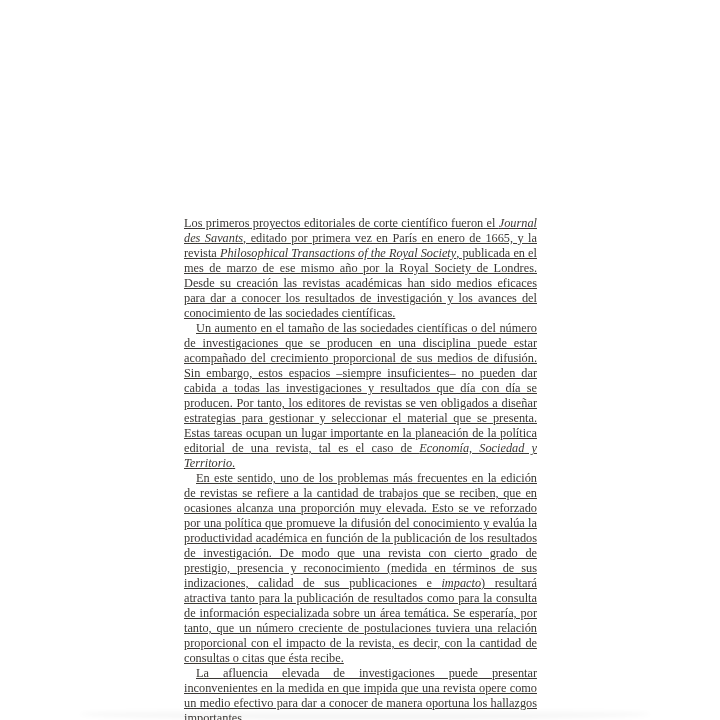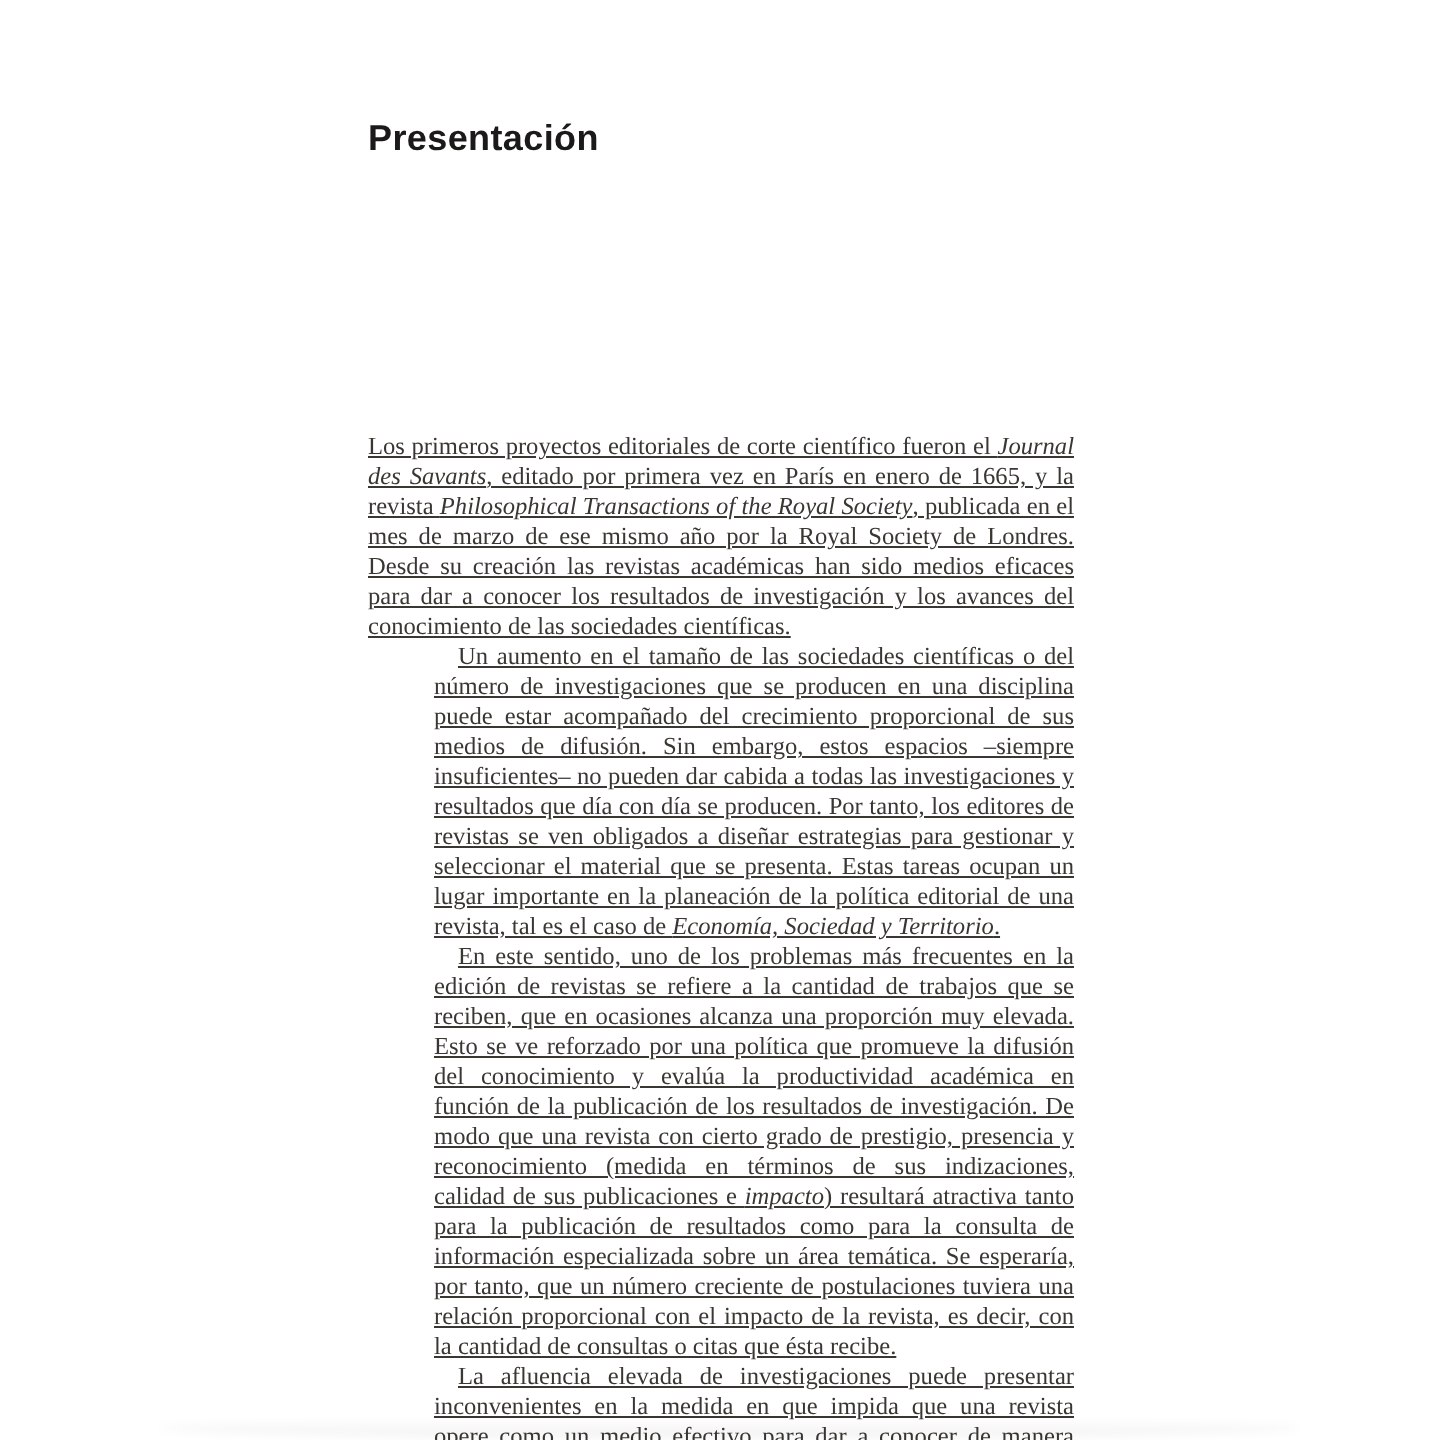--- a/index.html
+++ b/index.html
@@ -30,37 +30,36 @@
     width: 353px;
     font-family: "Liberation Serif", serif;
     font-size: 12.3px;
     line-height: 15px;
     color: #3a3733;
     text-align: justify;
     hyphens: auto;
     -webkit-hyphens: auto;
   }
   .para { margin: 0; text-decoration: underline; }
-  .para.indent { text-indent: 12px; margin-left: 33px; }
+  .para.indent { text-indent: 12px; }
   .it { font-style: italic; }
   .page-shadow {
     position: absolute;
     left: 80px; right: 70px; bottom: 1px;
     height: 10px;
     background: linear-gradient(to bottom, rgba(0,0,0,0.00), rgba(0,0,0,0.055));
     border-radius: 50% / 60%;
     filter: blur(2px);
     pointer-events: none;
   }
 </style>
 </head>
 <body>
 
 <div class="page">
-  <h1 class="title">Presentación</h1>
   <div class="body-text">
       <p class="para"><span class="">Los primeros proyectos editoriales de corte científico fueron el </span><span class="it">Journal des Savants</span><span class="">, editado por primera vez en París en enero de 1665, y la revista </span><span class="it">Philosophical Transactions of the Royal Society</span><span class="">, publicada en el mes de marzo de ese mismo año por la Royal Society de Londres. Desde su creación las revistas académicas han sido medios eficaces para dar a conocer los resultados de investigación y los avances del conocimiento de las sociedades científicas.</span></p>
       <p class="para indent"><span class="">Un aumento en el tamaño de las sociedades científicas o del número de investigaciones que se producen en una disciplina puede estar acompañado del crecimiento proporcional de sus medios de difusión. Sin embargo, estos espacios –siempre insuficientes– no pueden dar cabida a todas las investigaciones y resultados que día con día se producen. Por tanto, los editores de revistas se ven obligados a diseñar estrategias para gestionar y seleccionar el material que se presenta. Estas tareas ocupan un lugar importante en la planeación de la política editorial de una revista, tal es el caso de </span><span class="it">Economía, Sociedad y Territorio</span><span class="">.</span></p>
       <p class="para indent"><span class="">En este sentido, uno de los problemas más frecuentes en la edición de revistas se refiere a la cantidad de trabajos que se reciben, que en ocasiones alcanza una proporción muy elevada. Esto se ve reforzado por una política que promueve la difusión del conocimiento y evalúa la productividad académica en función de la publicación de los resultados de investigación. De modo que una revista con cierto grado de prestigio, presencia y reconocimiento (medida en términos de sus indizaciones, calidad de sus publicaciones e </span><span class="it">impacto</span><span class="">) resultará atractiva tanto para la publicación de resultados como para la consulta de información especializada sobre un área temática. Se esperaría, por tanto, que un número creciente de postulaciones tuviera una relación proporcional con el impacto de la revista, es decir, con la cantidad de consultas o citas que ésta recibe.</span></p>
       <p class="para indent"><span class="">La afluencia elevada de investigaciones puede presentar inconvenientes en la medida en que impida que una revista opere como un medio efectivo para dar a conocer de manera oportuna los hallazgos importantes</span></p>
     </div>
   <div class="page-shadow"></div>
 </div>
 
 </body></html>

